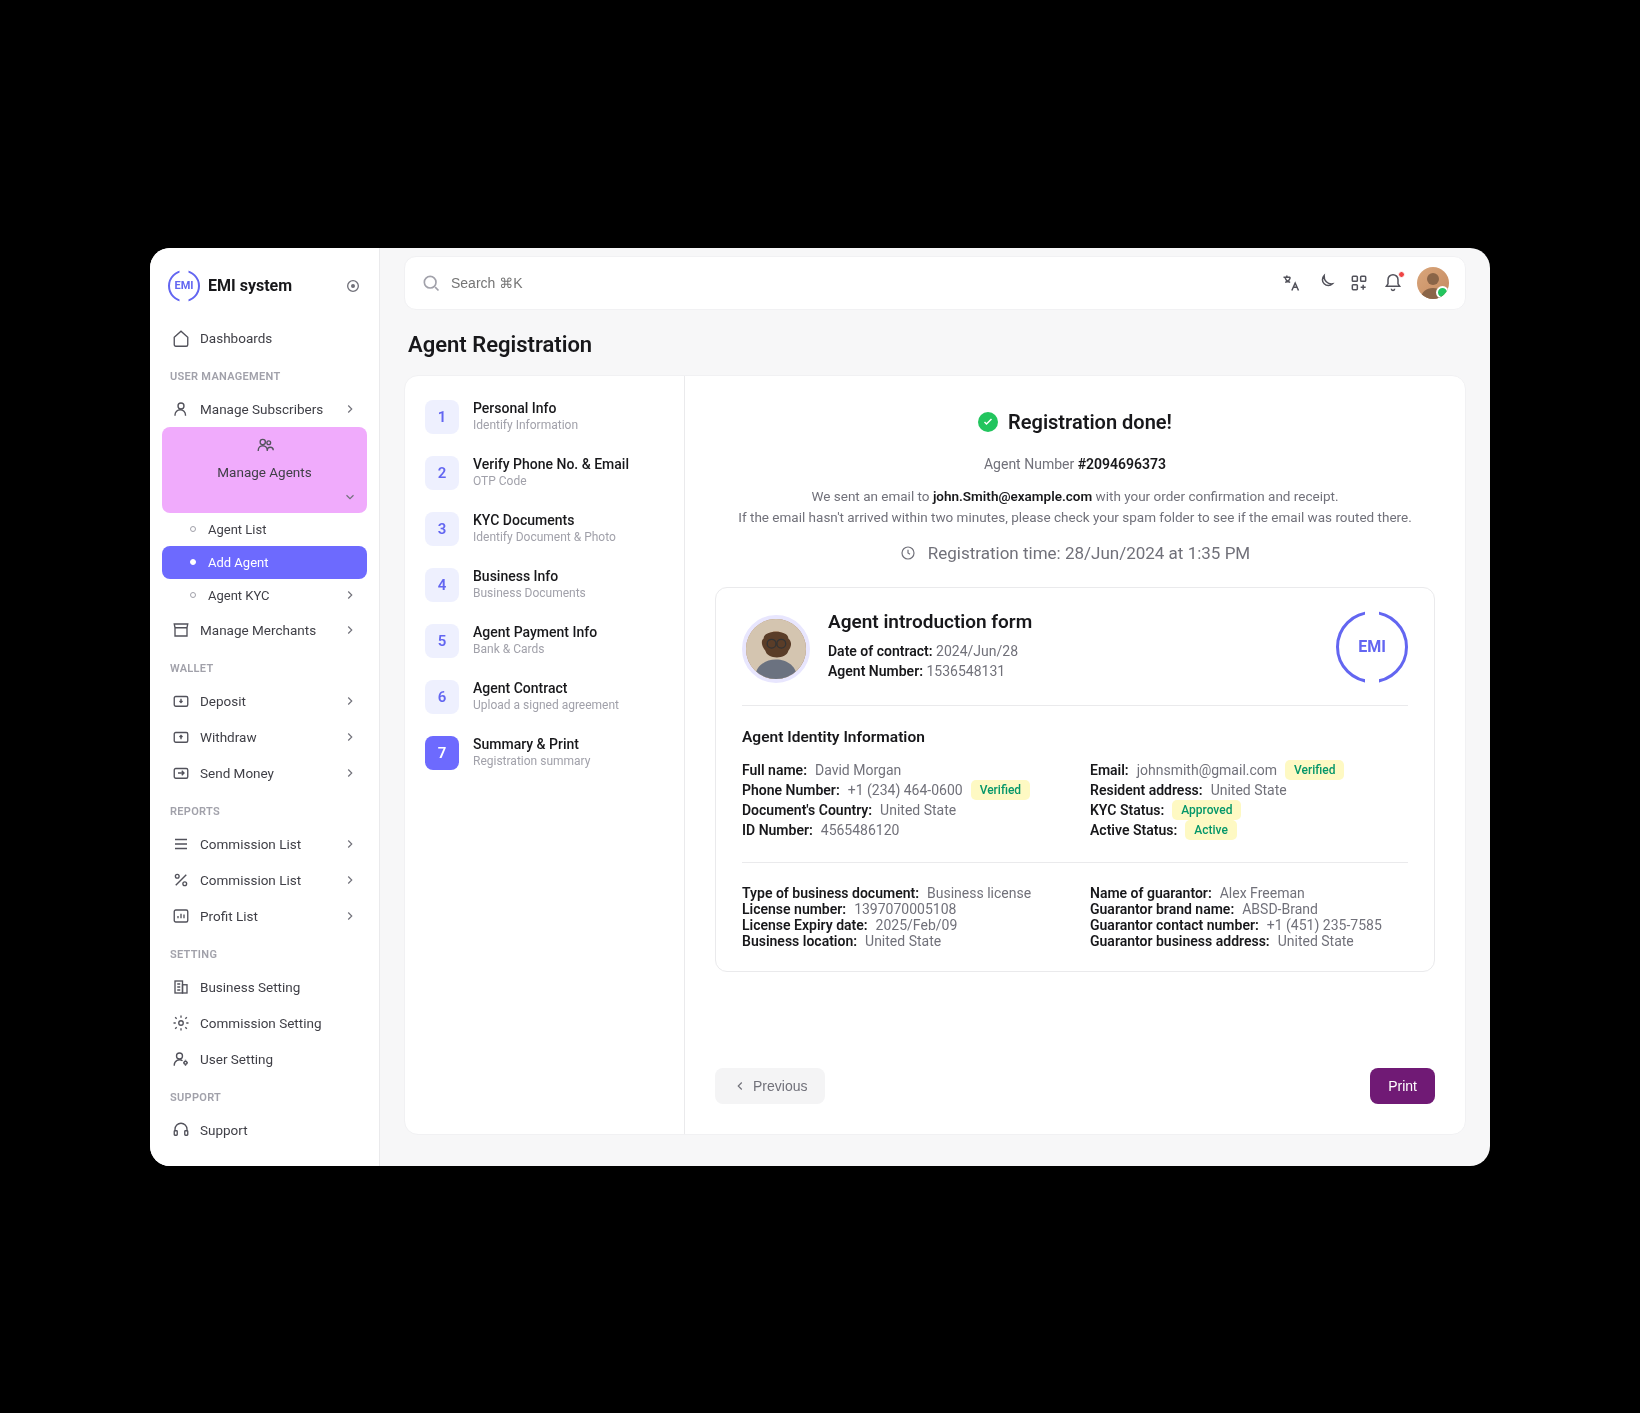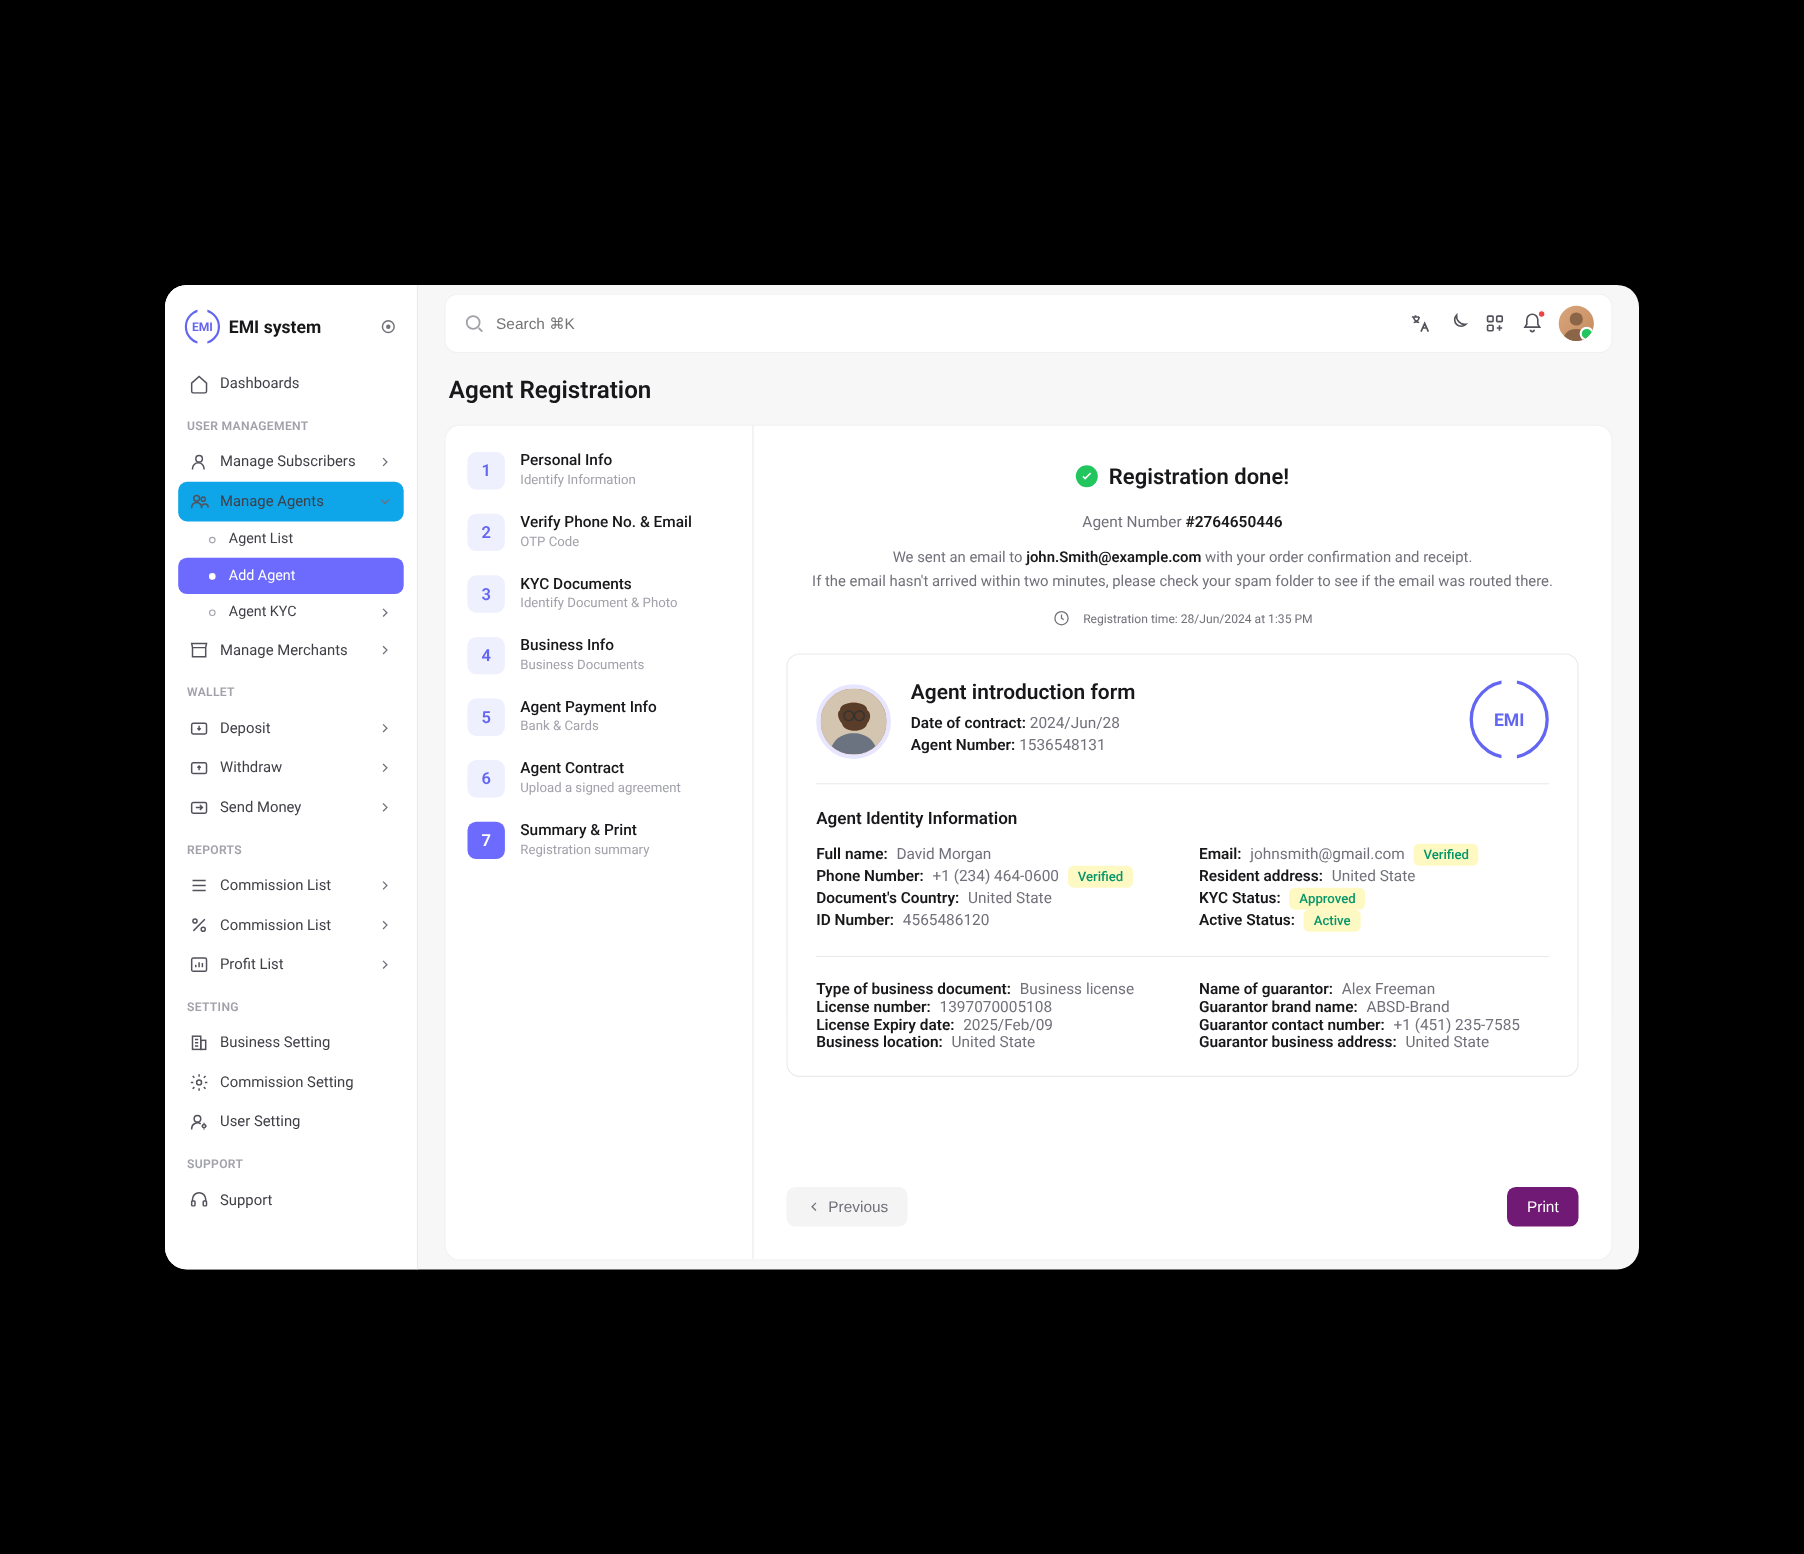--- a/index.html
+++ b/index.html
@@ -52,21 +52,21 @@
 }
 .nav-item {
   display:flex; align-items:center; gap:10px;
   padding: 9px 10px; border-radius:8px; cursor:pointer;
   color:#3F3F46; font-size:13.5px;
 }
 .nav-item .icon { width:18px; height:18px; flex:0 0 18px; color:#52525B; }
 .nav-item .chev { margin-left:auto; color:#71717A; }
 .nav-item.sub { padding-left: 28px; font-size:13px;text-align:center; }
 .nav-item.sub .dot { width:6px;height:6px;border-radius:50%;border:1.5px solid #A1A1AA; flex:0 0 6px; margin-right:2px;}
-.nav-item.expanded { background:#0ea5e9; }
+.nav-item.expanded { background:#f0abfc;flex-direction:column; }
 .nav-item.active { background:#6D6AFE; color:#fff; }
 .nav-item.active .dot { border-color:#fff; background:#fff; }
 .main {
   flex:1; padding: 8px 24px;
 }
 .topbar {
   display:flex; align-items:center; gap:14px;
   background:#fff; border-radius:12px; padding:10px 16px;
   border:1px solid #F1F1F3;
 }
@@ -92,21 +92,21 @@
 .step-title { font-size:14px; color:#18181B; font-weight:500; }
 .step-sub { font-size:12px; color:#A1A1AA; margin-top:2px;}
 .pane { flex:1; padding:30px 30px; display:flex; flex-direction:column;}
 .done-row { display:flex; align-items:center; justify-content:center; gap:10px; margin-top:4px;}
 .done-check { width:20px;height:20px;border-radius:50%;background:#22C55E;display:flex;align-items:center;justify-content:center;}
 .done-title { font-size:20px; font-weight:600; color:#18181B;}
 .agent-num { text-align:center; color:#71717A; font-size:14px; margin-top:22px;}
 .agent-num b { color:#18181B; font-weight:600;}
 .msg { text-align:center; color:#71717A; font-size:13.5px; margin-top:14px; line-height:1.6;}
 .msg b { color:#18181B; font-weight:600;}
-.regtime { display:flex;align-items:center;justify-content:center;gap:12px; color:#71717A; font-size:11px; margin-top:14px;}
+.regtime { display:flex;align-items:center;justify-content:center;gap:12px; color:#71717A; font-size:17px; margin-top:14px;}
 .card {
   border:1px solid #EAEAEC; border-radius:12px; padding:22px 26px; margin-top:24px;
 }
 .card-head { display:flex; gap:18px; align-items:flex-end;}
 .agent-photo { width:68px;height:68px;border-radius:50%;background:linear-gradient(135deg,#b8967a,#9a7658); border:4px solid #E8E6FE; overflow:hidden; position:relative;}
 .agent-photo svg { width:100%; height:100%; }
 .card-head-mid { flex:1; }
 .card-title { font-size:19px; font-weight:600; color:#18181B; margin-bottom:10px;}
 .meta-row { font-size:14px; color:#18181B; margin-bottom:4px;}
 .meta-row .lbl { font-weight:600; }
@@ -456,21 +456,21 @@
       <div class="pane">
         <div class="done-row">
           <span class="done-check">
               <svg width="12" height="12" viewBox="0 0 24 24" fill="none" stroke="#fff" stroke-width="3">
                 <path d="M5 12l4 4 10-10"></path>
               </svg>
             </span>
           <span class="done-title">Registration done!</span>
         </div>
         <div class="agent-num">
-          <span>Agent Number </span><b>#2764650446</b>
+          <span>Agent Number </span><b>#2094696373</b>
         </div>
         <div class="msg">
           <span>We sent an email to </span><b>john.Smith@example.com</b><span> with your order confirmation and receipt.</span><br>
           <span>If the email hasn't arrived within two minutes, please check your spam folder to see if the email was routed there.</span>
         </div>
         <div class="regtime">
           <span>
               <svg width="16" height="16" viewBox="0 0 24 24" fill="none" stroke="#71717A" stroke-width="1.8">
                 <circle cx="12" cy="12" r="9"></circle>
                 <path d="M12 7v5l3 2"></path>

